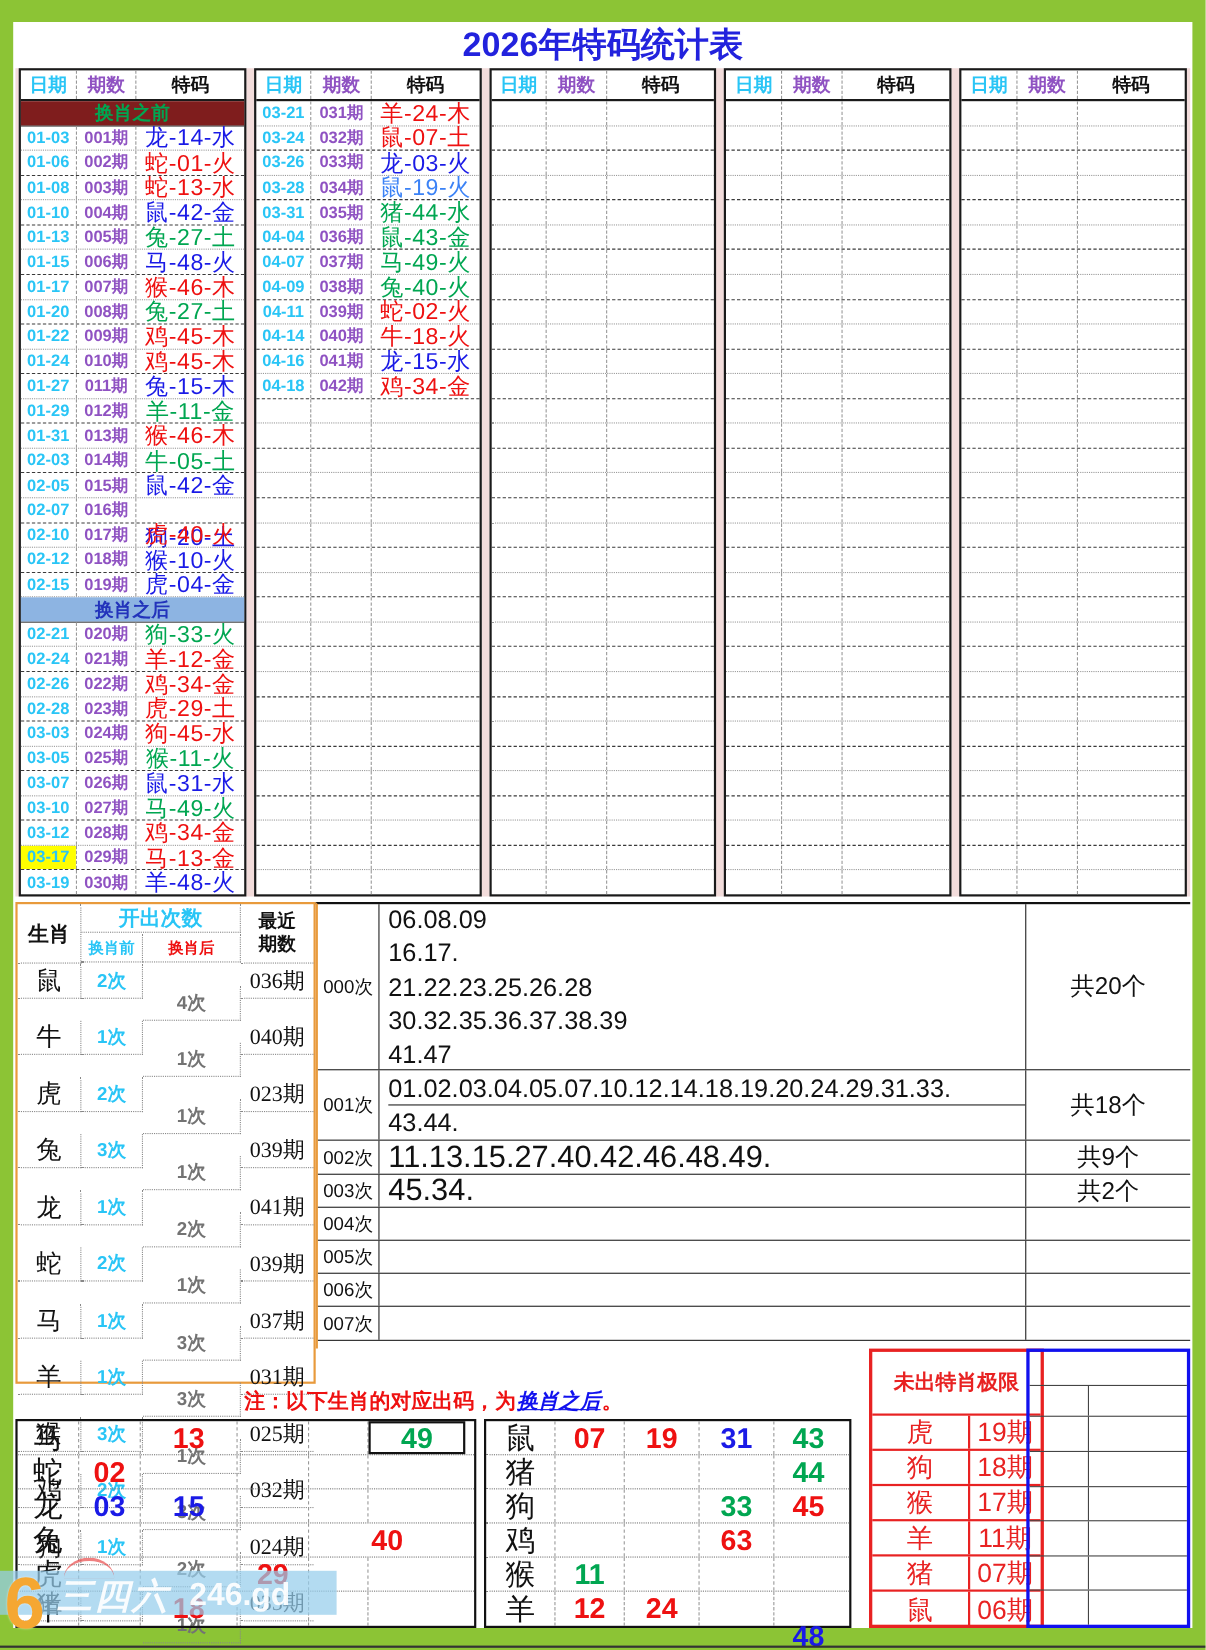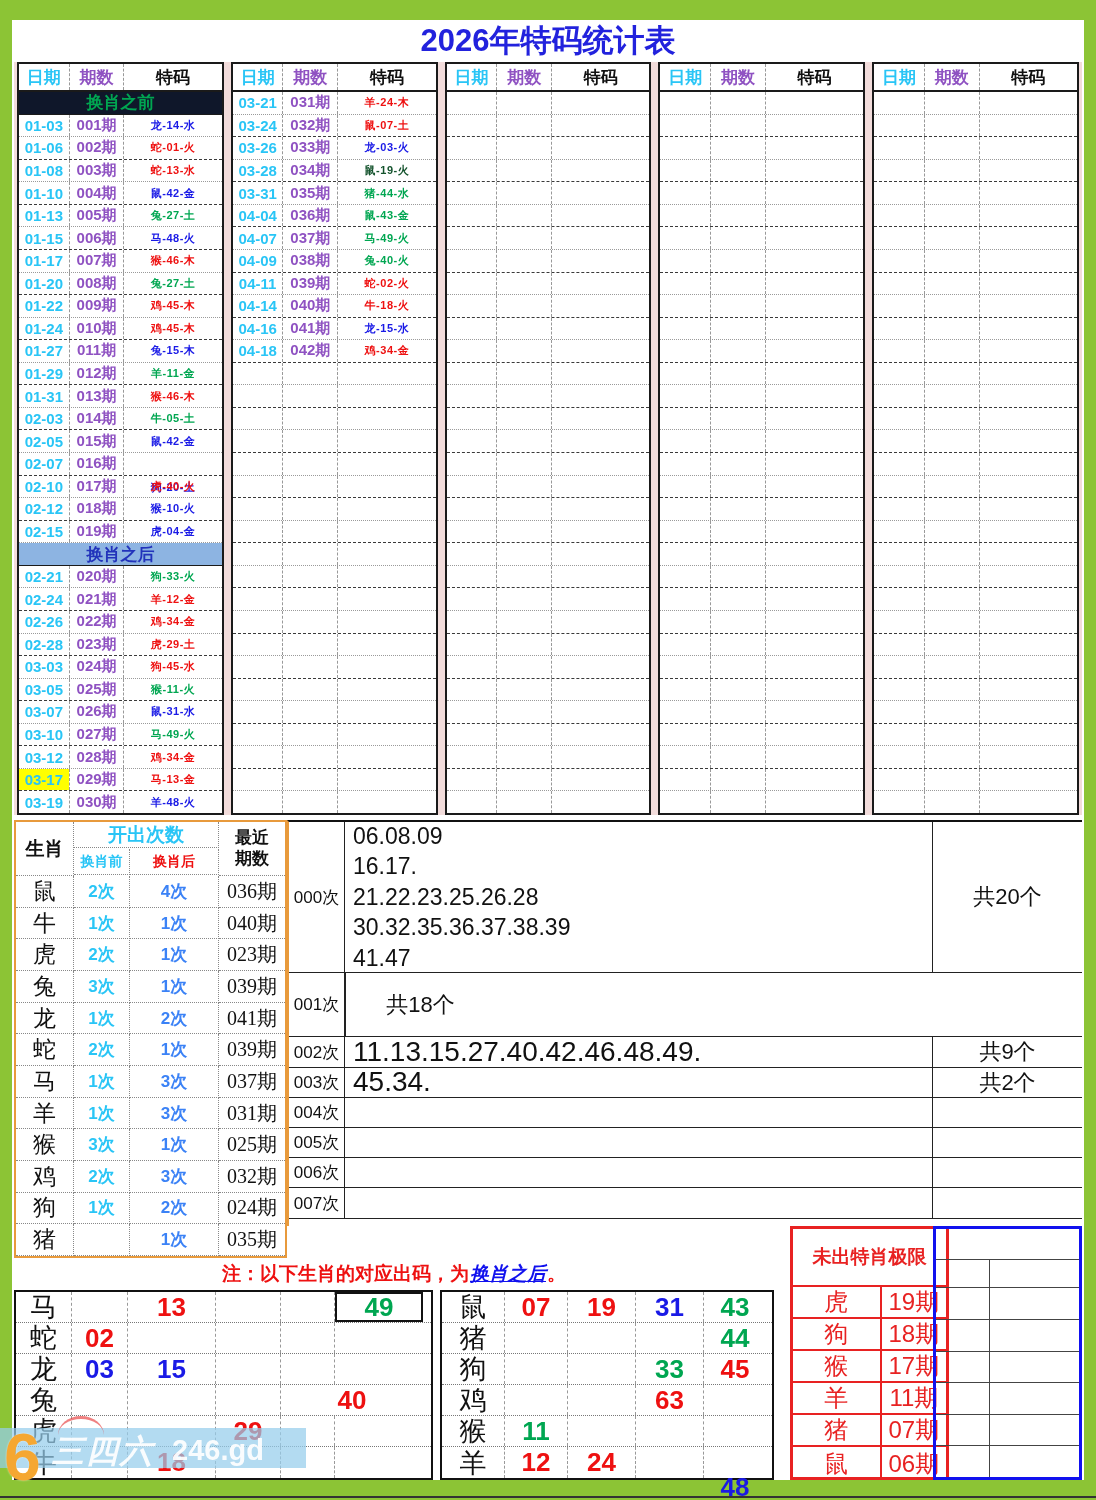--- a/index.html
+++ b/index.html
@@ -19,33 +19,33 @@
   .trow.sec{border-bottom:1.5px solid #1a1a1a;}
   .trow:last-child{border-bottom:none;}
   .c-date{width:25%;box-sizing:border-box;border-right:1px dashed #999;display:flex;align-items:center;justify-content:center;}
   .c-per{width:27%;box-sizing:border-box;border-right:1px dashed #999;display:flex;align-items:center;justify-content:center;}
   .c-tema{width:48%;box-sizing:border-box;display:flex;align-items:center;justify-content:center;}
   .thead .c-date{font-size:17px;font-weight:bold;color:#29C5F6;}
   .thead .c-per{font-size:17px;font-weight:bold;color:#8F52C2;}
   .thead .c-tema{font-size:17px;font-weight:bold;color:#111;}
   .d-date{font-size:15px;font-weight:600;color:#29C5F6;}
   .d-per{font-size:15px;font-weight:600;color:#8F52C2;}
-  .d-tema{font-size:11px;font-weight:bold;letter-spacing:.5px;}
+  .d-tema{font-size:21px;font-weight:normal;letter-spacing:.5px;}
   .hl-date{background:#FFFF00;width:100%;height:100%;display:flex;align-items:center;justify-content:center;}
   .secfull{width:100%;display:flex;align-items:center;justify-content:center;font-size:17px;font-weight:bold;}
-  .sec-yellow{background:#0f172a;color:#00A651;}
+  .sec-yellow{background:#7f1d1d;color:#00A651;}
   .sec-blue{background:#8DB4E2;color:#2233BB;}
   
   #bottom{position:absolute;left:2px;top:800px;width:1068px;height:660px;}
   
   #stats{position:absolute;left:0;top:0;width:273px;height:438px;border:2px solid #E89A3C;box-sizing:border-box;display:grid;grid-template-columns:58px 56px 89px 66px;}
   .st-cell{box-sizing:border-box;display:flex;align-items:center;justify-content:center;border-right:1px dotted #888;border-bottom:1px dotted #888;}
   .st-zh{font-size:23px;color:#111;}
   .st-bef{font-size:17px;font-weight:bold;color:#29C5F6;}
-  .st-aft{font-size:17px;font-weight:bold;color:#3b82f6;}
+  .st-aft{font-size:17px;font-weight:bold;color:#737373;margin-top:20px;}
   .st-rec{font-size:20px;color:#111;font-family:"Liberation Serif",serif;}
   
   #freq{position:absolute;left:273px;top:0;width:795px;height:406px;border-top:2px solid #111;border-left:2px solid #E89A3C;box-sizing:border-box;}
   .fq-row{display:flex;border-bottom:1px solid #222;box-sizing:border-box;}
   .fq-label{width:56px;border-right:1px solid #222;box-sizing:border-box;display:flex;align-items:center;justify-content:center;font-size:17px;color:#111;}
   .fq-content{flex:1;display:flex;flex-direction:column;justify-content:center;padding-left:8px;box-sizing:border-box;font-size:23px;color:#111;}
   .fq-content.big{font-size:28px;}
   .fq-line{line-height:1.32;}
   .fq-line.divided{border-bottom:1px solid #222;}
   .fq-count{width:150px;border-left:1px solid #222;box-sizing:border-box;display:flex;align-items:center;justify-content:center;font-size:22px;color:#111;}
@@ -478,21 +478,21 @@
           </div>
         </div>
         <div class="trow dk">
           <div class="c-date">
             <span class="d-date">03-28</span>
           </div>
           <div class="c-per">
             <span class="d-per">034期</span>
           </div>
           <div class="c-tema">
-            <span class="d-tema" style="color: #14532d;">鼠-19-火</span>
+            <span class="d-tema" style="color: #3b82f6;">鼠-19-火</span>
           </div>
         </div>
         <div class="trow lt">
           <div class="c-date">
             <span class="d-date">03-31</span>
           </div>
           <div class="c-per">
             <span class="d-per">035期</span>
           </div>
           <div class="c-tema">
@@ -1245,20 +1245,24 @@
             <div class="fq-line">06.08.09</div>
             <div class="fq-line">16.17.</div>
             <div class="fq-line">21.22.23.25.26.28</div>
             <div class="fq-line">30.32.35.36.37.38.39</div>
             <div class="fq-line">41.47</div>
           </div>
           <div class="fq-count">共20个</div>
         </div>
         <div class="fq-row" style="height: 64px;">
           <div class="fq-label">001次</div>
+          <div class="fq-content">
+            <div class="fq-line divided">01.02.03.04.05.07.10.12.14.18.19.20.24.29.31.33.</div>
+            <div class="fq-line">43.44.</div>
+          </div>
           <div class="fq-count">共18个</div>
         </div>
         <div class="fq-row" style="height: 31px;">
           <div class="fq-label">002次</div>
           <div class="fq-content big">
             <div class="fq-line">11.13.15.27.40.42.46.48.49.</div>
           </div>
           <div class="fq-count">共9个</div>
         </div>
         <div class="fq-row" style="height: 30px;">

